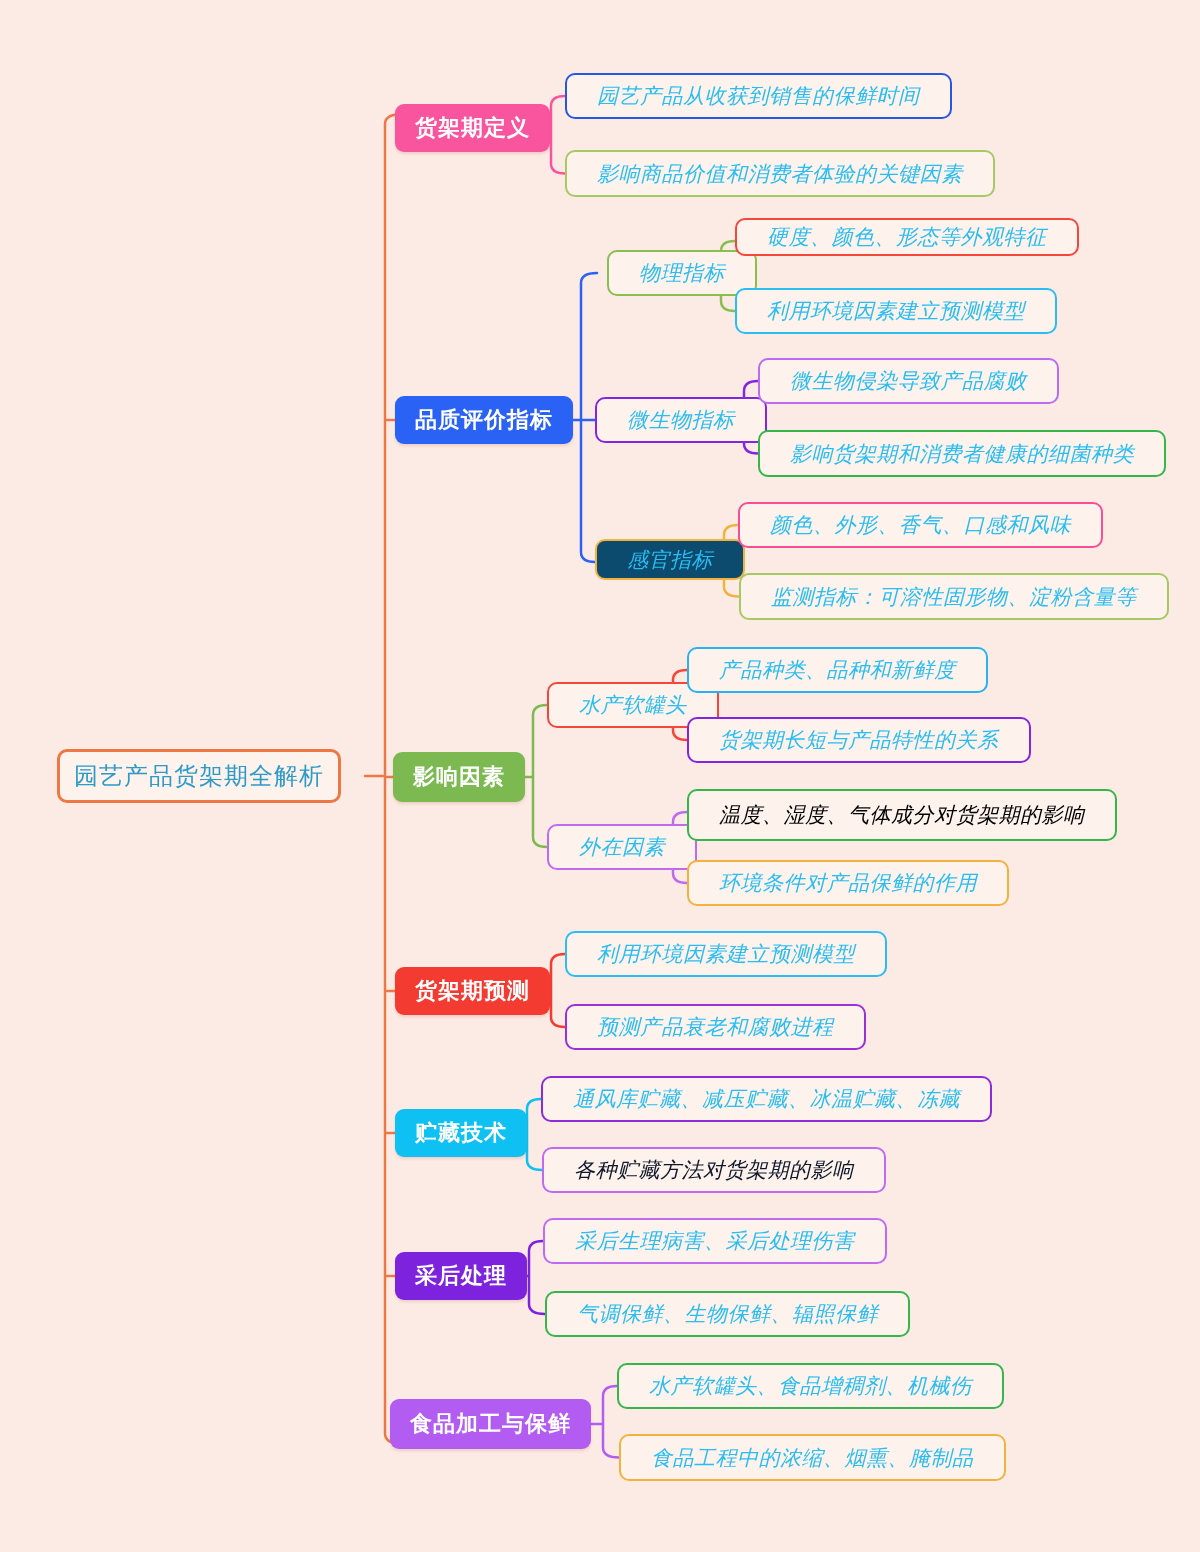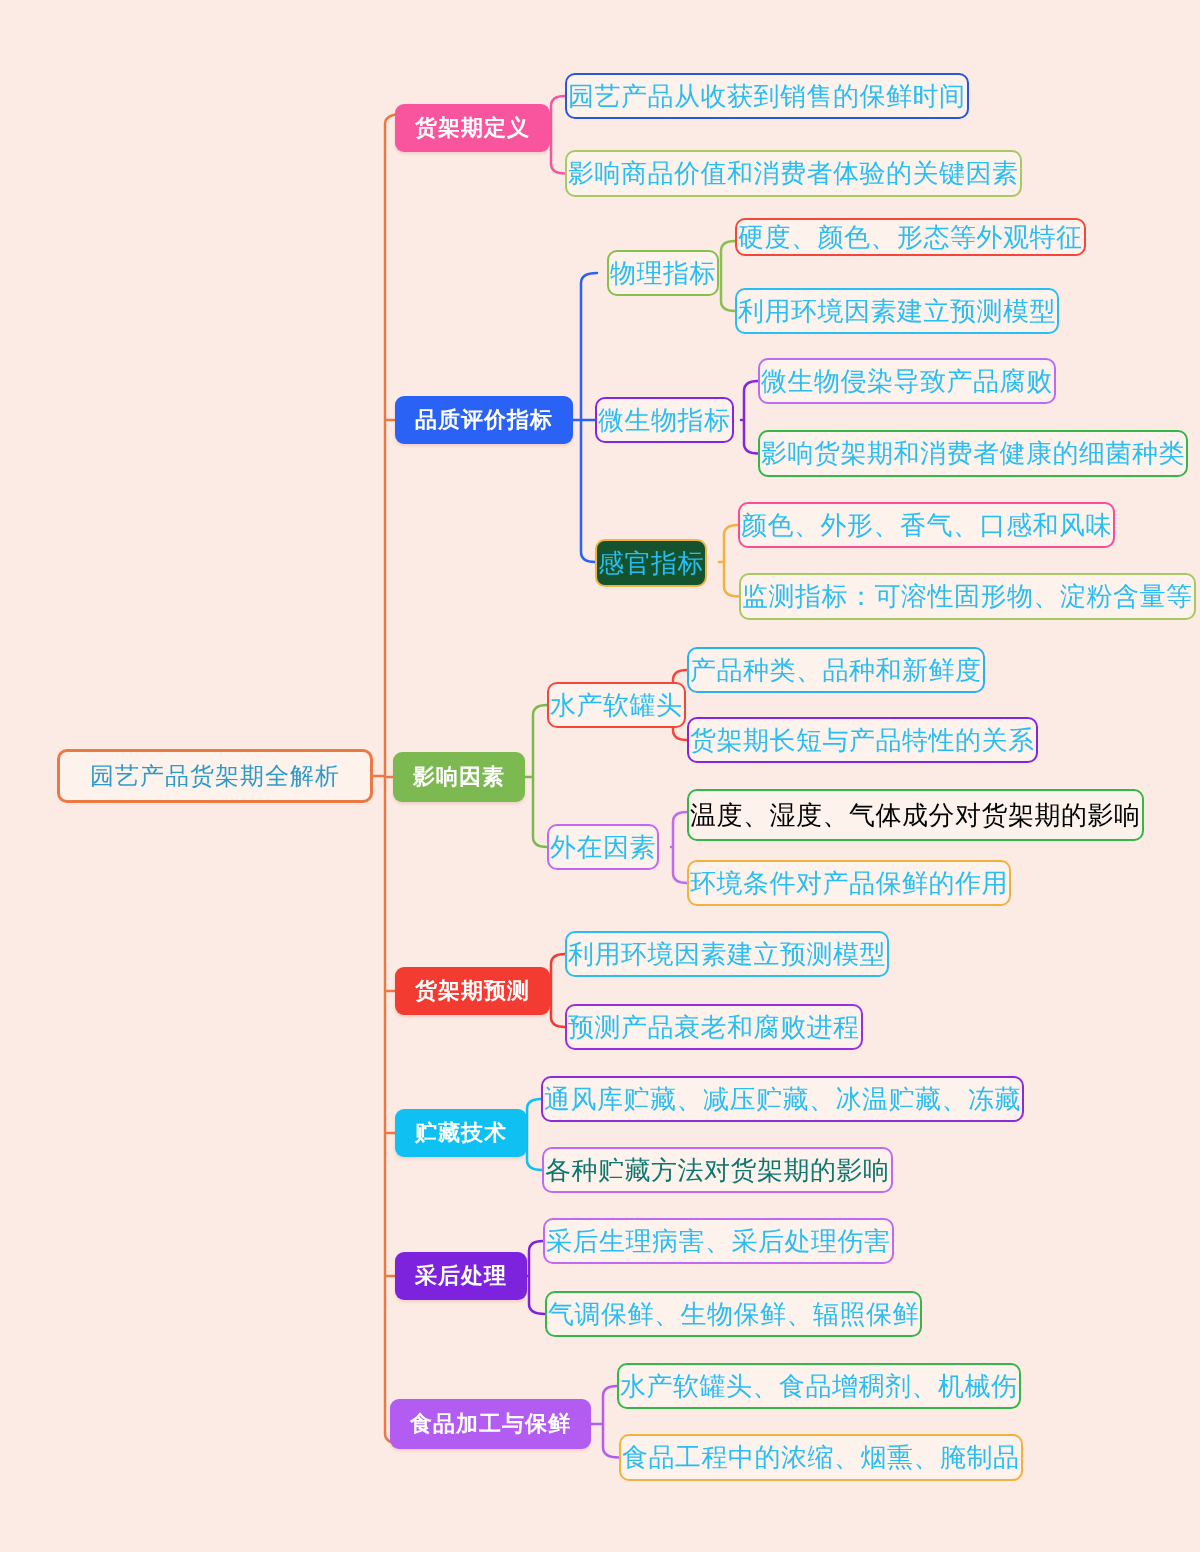--- a/index.html
+++ b/index.html
@@ -1,24 +1,24 @@
 <!DOCTYPE html>
 <html><head>
 <meta charset="utf-8">
 <style>
   html,body{margin:0;padding:0;}
   body{font-family:"Liberation Sans","DejaVu Sans",sans-serif;}
   #canvas{position:relative;width:1200px;height:1552px;overflow:hidden;}
   #wires{position:absolute;left:0;top:0;width:1200px;height:1552px;pointer-events:none;}
   .node{position:absolute;display:flex;align-items:center;white-space:nowrap;
         box-sizing:border-box;border-radius:10px;}
-  .root{border:3px solid;font-size:24px;padding:0 30px;background:#fdf2ec;letter-spacing:1px;}
+  .root{border:3px solid;font-size:24px;padding:0 14px;background:#fdf2ec;letter-spacing:1px;}
   .branch{color:#fff;font-size:22px;font-weight:600;padding:0 20px;border-radius:9px;
           box-shadow:0 2px 3px rgba(170,80,60,.18);letter-spacing:1px;}
-  .sub,.leaf{background:#fdf2ec;border:2.5px solid;font-size:26px;padding:0 1px;letter-spacing:.5px;}
+  .sub,.leaf{background:#fdf2ec;border:2.5px solid;font-size:21px;padding:0 30px;letter-spacing:.5px;font-style:italic;}
 </style>
 </head>
 <body>
 
 <div id="canvas" style="background: rgb(252, 235, 228);">
   <svg id="wires">
       <path d="M 365 776 H 385 M 403 114 Q 385 114 385 124 V 1433 Q 385 1443 398 1443 M 385 420 H 397 M 385 777 H 395 M 385 991 H 397 M 385 1133 H 397 M 385 1276 H 397" stroke="#ee7844" stroke-width="2.5" fill="none" stroke-linecap="round"></path>
       <path d="M 550 128 H 551 M 565 96 Q 551 96 551 106 V 163.5 Q 551 173.5 565 173.5" stroke="#f9559f" stroke-width="2.5" fill="none" stroke-linecap="round"></path>
       <path d="M 573 420 H 581 M 597 273 Q 581 273 581 283 V 552 Q 581 562 595 562 M 581 420 H 595" stroke="#2a62f5" stroke-width="2.5" fill="none" stroke-linecap="round"></path>
       <path d="M 721 273 H 721 M 735 241 Q 721 241 721 251 V 301 Q 721 311 735 311" stroke="#8abf50" stroke-width="2.5" fill="none" stroke-linecap="round"></path>
@@ -36,35 +36,35 @@
     <div id="n-b1" class="node branch" style="left: 395px; top: 104px; height: 48px; background: rgb(249, 85, 159); color: rgb(255, 255, 255);">货架期定义</div>
     <div id="n-b1c1" class="node leaf" style="left: 565px; top: 73px; height: 46px; border-color: rgb(42, 85, 224); color: rgb(41, 189, 242); background: rgb(253, 242, 236);">园艺产品从收获到销售的保鲜时间</div>
     <div id="n-b1c2" class="node leaf" style="left: 565px; top: 150px; height: 47px; border-color: rgb(166, 201, 100); color: rgb(41, 189, 242); background: rgb(253, 242, 236);">影响商品价值和消费者体验的关键因素</div>
     <div id="n-b2" class="node branch" style="left: 395px; top: 396px; height: 48px; background: rgb(42, 98, 245); color: rgb(255, 255, 255);">品质评价指标</div>
     <div id="n-b2c1" class="node sub" style="left: 597px; top: 250px; height: 46px; border-color: rgb(138, 191, 80); color: rgb(41, 189, 242); background: rgb(253, 242, 236); margin-left: 10px;">物理指标</div>
     <div id="n-b2c1a" class="node leaf" style="left: 735px; top: 218px; height: 38px; border-color: rgb(244, 71, 60); color: rgb(41, 189, 242); background: rgb(253, 242, 236);">硬度、颜色、形态等外观特征</div>
     <div id="n-b2c1b" class="node leaf" style="left: 735px; top: 288px; height: 46px; border-color: rgb(41, 189, 242); color: rgb(41, 189, 242); background: rgb(253, 242, 236);">利用环境因素建立预测模型</div>
     <div id="n-b2c2" class="node sub" style="left: 595px; top: 397px; height: 46px; border-color: rgb(132, 38, 224); color: rgb(41, 189, 242); background: rgb(253, 242, 236);">微生物指标</div>
     <div id="n-b2c2a" class="node leaf" style="left: 758px; top: 358px; height: 46px; border-color: rgb(187, 108, 242); color: rgb(41, 189, 242); background: rgb(253, 242, 236);">微生物侵染导致产品腐败</div>
     <div id="n-b2c2b" class="node leaf" style="left: 758px; top: 430px; height: 47px; border-color: rgb(53, 181, 74); color: rgb(41, 189, 242); background: rgb(253, 242, 236);">影响货架期和消费者健康的细菌种类</div>
-    <div id="n-b2c3" class="node sub" style="left: 595px; top: 539px; height: 48px; border-color: rgb(242, 179, 62); color: rgb(41, 189, 242); background: #14532d;">感官指标</div>
+    <div id="n-b2c3" class="node sub" style="left: 595px; top: 539px; height: 41px; border-color: rgb(242, 179, 62); color: rgb(41, 189, 242); background: #0c4a6e;">感官指标</div>
     <div id="n-b2c3a" class="node leaf" style="left: 738px; top: 502px; height: 46px; border-color: rgb(251, 77, 150); color: rgb(41, 189, 242); background: rgb(253, 242, 236);">颜色、外形、香气、口感和风味</div>
     <div id="n-b2c3b" class="node leaf" style="left: 739px; top: 573px; height: 47px; border-color: rgb(166, 201, 100); color: rgb(41, 189, 242); background: rgb(253, 242, 236);">监测指标：可溶性固形物、淀粉含量等</div>
     <div id="n-b3" class="node branch" style="left: 393px; top: 752px; height: 50px; background: rgb(124, 185, 81); color: rgb(255, 255, 255);">影响因素</div>
     <div id="n-b3c1" class="node sub" style="left: 547px; top: 682px; height: 46px; border-color: rgb(244, 71, 60); color: rgb(41, 189, 242); background: rgb(253, 242, 236);">水产软罐头</div>
     <div id="n-b3c1a" class="node leaf" style="left: 687px; top: 647px; height: 46px; border-color: rgb(41, 178, 240); color: rgb(41, 189, 242); background: rgb(253, 242, 236);">产品种类、品种和新鲜度</div>
     <div id="n-b3c1b" class="node leaf" style="left: 687px; top: 717px; height: 46px; border-color: rgb(132, 38, 224); color: rgb(41, 189, 242); background: rgb(253, 242, 236);">货架期长短与产品特性的关系</div>
     <div id="n-b3c2" class="node sub" style="left: 547px; top: 824px; height: 46px; border-color: rgb(192, 106, 240); color: rgb(41, 189, 242); background: rgb(253, 242, 236);">外在因素</div>
     <div id="n-b3c2a" class="node leaf" style="left: 687px; top: 789px; height: 52px; border-color: rgb(53, 181, 74); color: #000000; background: rgb(253, 242, 236);">温度、湿度、气体成分对货架期的影响</div>
     <div id="n-b3c2b" class="node leaf" style="left: 687px; top: 860px; height: 46px; border-color: rgb(242, 179, 62); color: rgb(41, 189, 242); background: rgb(253, 242, 236);">环境条件对产品保鲜的作用</div>
     <div id="n-b4" class="node branch" style="left: 395px; top: 967px; height: 48px; background: rgb(244, 59, 49); color: rgb(255, 255, 255);">货架期预测</div>
     <div id="n-b4c1" class="node leaf" style="left: 565px; top: 931px; height: 46px; border-color: rgb(41, 189, 242); color: rgb(41, 189, 242); background: rgb(253, 242, 236);">利用环境因素建立预测模型</div>
     <div id="n-b4c2" class="node leaf" style="left: 565px; top: 1004px; height: 46px; border-color: rgb(154, 48, 216); color: rgb(41, 189, 242); background: rgb(253, 242, 236);">预测产品衰老和腐败进程</div>
     <div id="n-b5" class="node branch" style="left: 395px; top: 1109px; height: 48px; background: rgb(14, 193, 242); color: rgb(255, 255, 255);">贮藏技术</div>
     <div id="n-b5c1" class="node leaf" style="left: 541px; top: 1076px; height: 46px; border-color: rgb(142, 43, 216); color: rgb(41, 189, 242); background: rgb(253, 242, 236);">通风库贮藏、减压贮藏、冰温贮藏、冻藏</div>
-    <div id="n-b5c2" class="node leaf" style="left: 542px; top: 1147px; height: 46px; border-color: rgb(192, 106, 240); color: #0f766e; background: rgb(253, 242, 236);">各种贮藏方法对货架期的影响</div>
+    <div id="n-b5c2" class="node leaf" style="left: 542px; top: 1147px; height: 46px; border-color: rgb(192, 106, 240); color: #0f172a; background: rgb(253, 242, 236);">各种贮藏方法对货架期的影响</div>
     <div id="n-b6" class="node branch" style="left: 395px; top: 1252px; height: 48px; background: rgb(126, 35, 221); color: rgb(255, 255, 255);">采后处理</div>
     <div id="n-b6c1" class="node leaf" style="left: 543px; top: 1218px; height: 46px; border-color: rgb(192, 106, 240); color: rgb(41, 189, 242); background: rgb(253, 242, 236);">采后生理病害、采后处理伤害</div>
     <div id="n-b6c2" class="node leaf" style="left: 545px; top: 1291px; height: 46px; border-color: rgb(53, 181, 74); color: rgb(41, 189, 242); background: rgb(253, 242, 236);">气调保鲜、生物保鲜、辐照保鲜</div>
     <div id="n-b7" class="node branch" style="left: 390px; top: 1399px; height: 50px; background: rgb(179, 92, 241); color: rgb(255, 255, 255);">食品加工与保鲜</div>
     <div id="n-b7c1" class="node leaf" style="left: 617px; top: 1363px; height: 46px; border-color: rgb(53, 181, 74); color: rgb(41, 189, 242); background: rgb(253, 242, 236);">水产软罐头、食品增稠剂、机械伤</div>
     <div id="n-b7c2" class="node leaf" style="left: 619px; top: 1434px; height: 47px; border-color: rgb(242, 179, 62); color: rgb(41, 189, 242); background: rgb(253, 242, 236);">食品工程中的浓缩、烟熏、腌制品</div>
   </div>
 
 </body></html>

